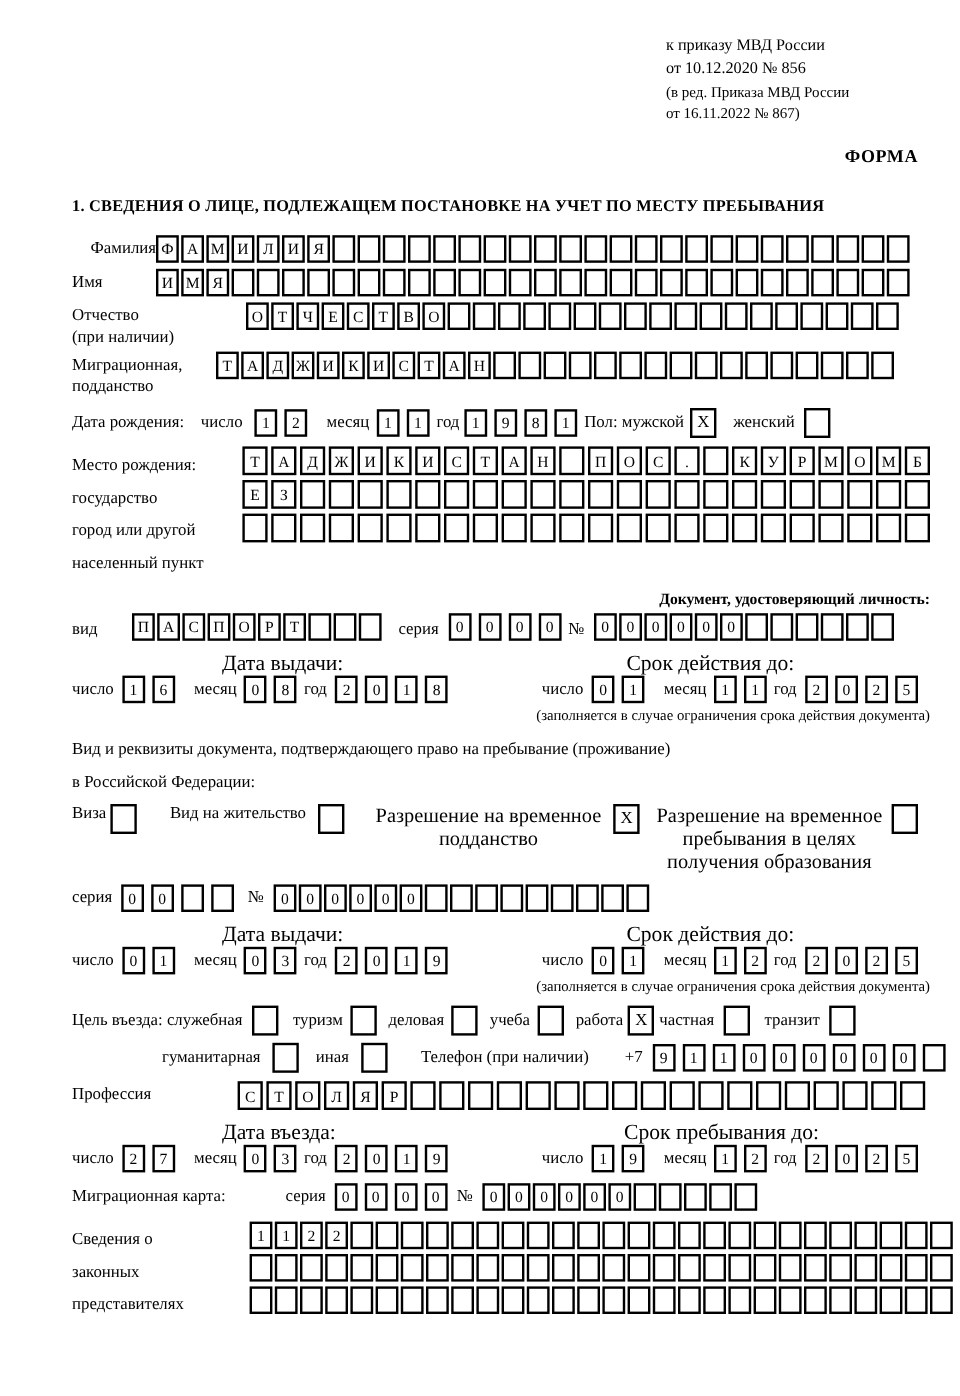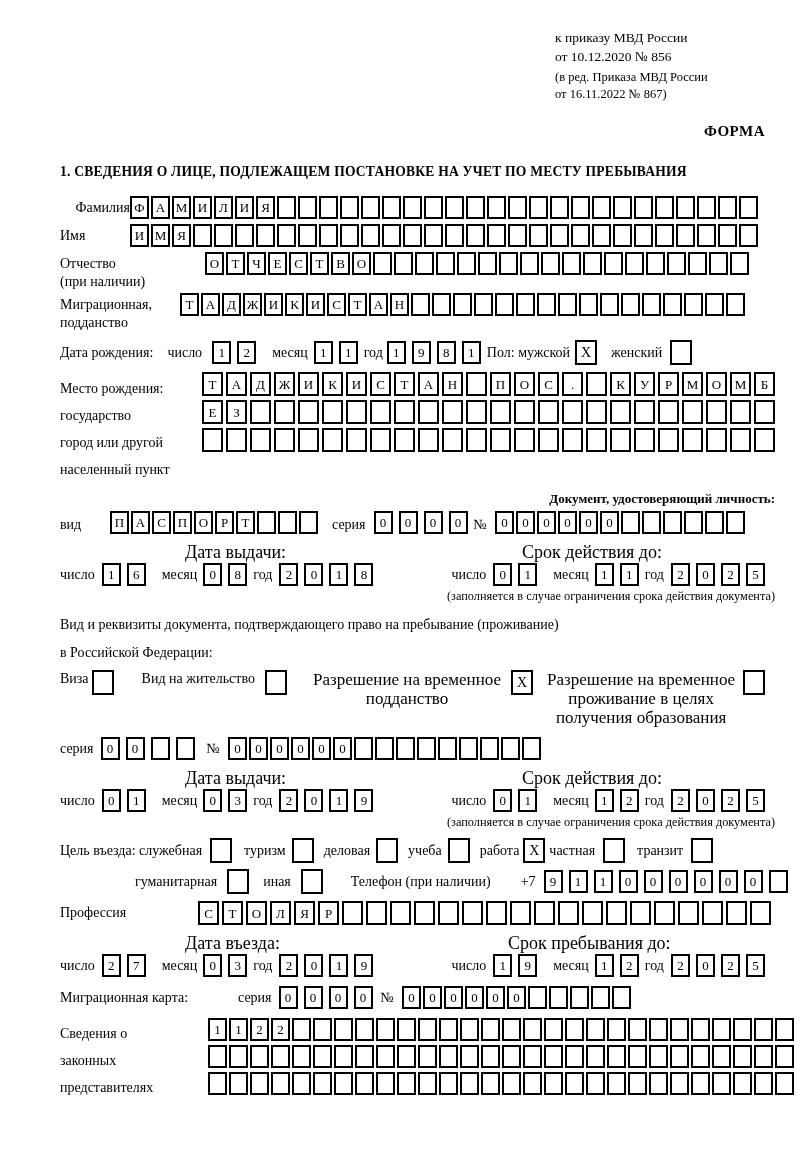--- a/index.html
+++ b/index.html
@@ -409,21 +409,21 @@
     <span class="chk-opt" style="margin-left:26px;">
       <span class="chk-center" style="margin-right:10px;">
         <span>Разрешение на временное</span><br>
         <span>подданство</span>
       </span>
       <span class="cbx">X</span>
     </span>
     <span class="chk-opt" style="margin-left:14px;">
       <span class="chk-center" style="margin-right:8px;">
         <span>Разрешение на временное</span><br>
-        <span>проживание в целях</span><br>
+        <span>пребывания в целях</span><br>
         <span>получения образования</span>
       </span>
       <span class="cbx"></span>
     </span>
   </div>
 
   <div class="row vcenter" style="margin-top:10px;">
     <span class="lbl gap-r">серия</span>
     <span class="cells dt">
           <span class="cell">0</span>
@@ -558,21 +558,21 @@
           <span class="cell"></span>
           <span class="cell"></span>
           <span class="cell"></span>
           <span class="cell"></span>
           <span class="cell"></span>
         </span>
   </div>
 
   <div class="dhead">
     <span class="h1">Дата въезда:</span>
-    <span class="h2" style="left:448px;">Срок пребывания до:</span>
+    <span class="h2" style="left:460px;">Срок пребывания до:</span>
   </div>
 
   <div class="row vcenter" style="margin-top:3px;">
     <span class="lbl gap-r">число</span>
     <span class="cells dt">
           <span class="cell">2</span>
           <span class="cell">7</span>
         </span>
     <span class="lbl mlab">месяц</span>
     <span class="cells dt">

